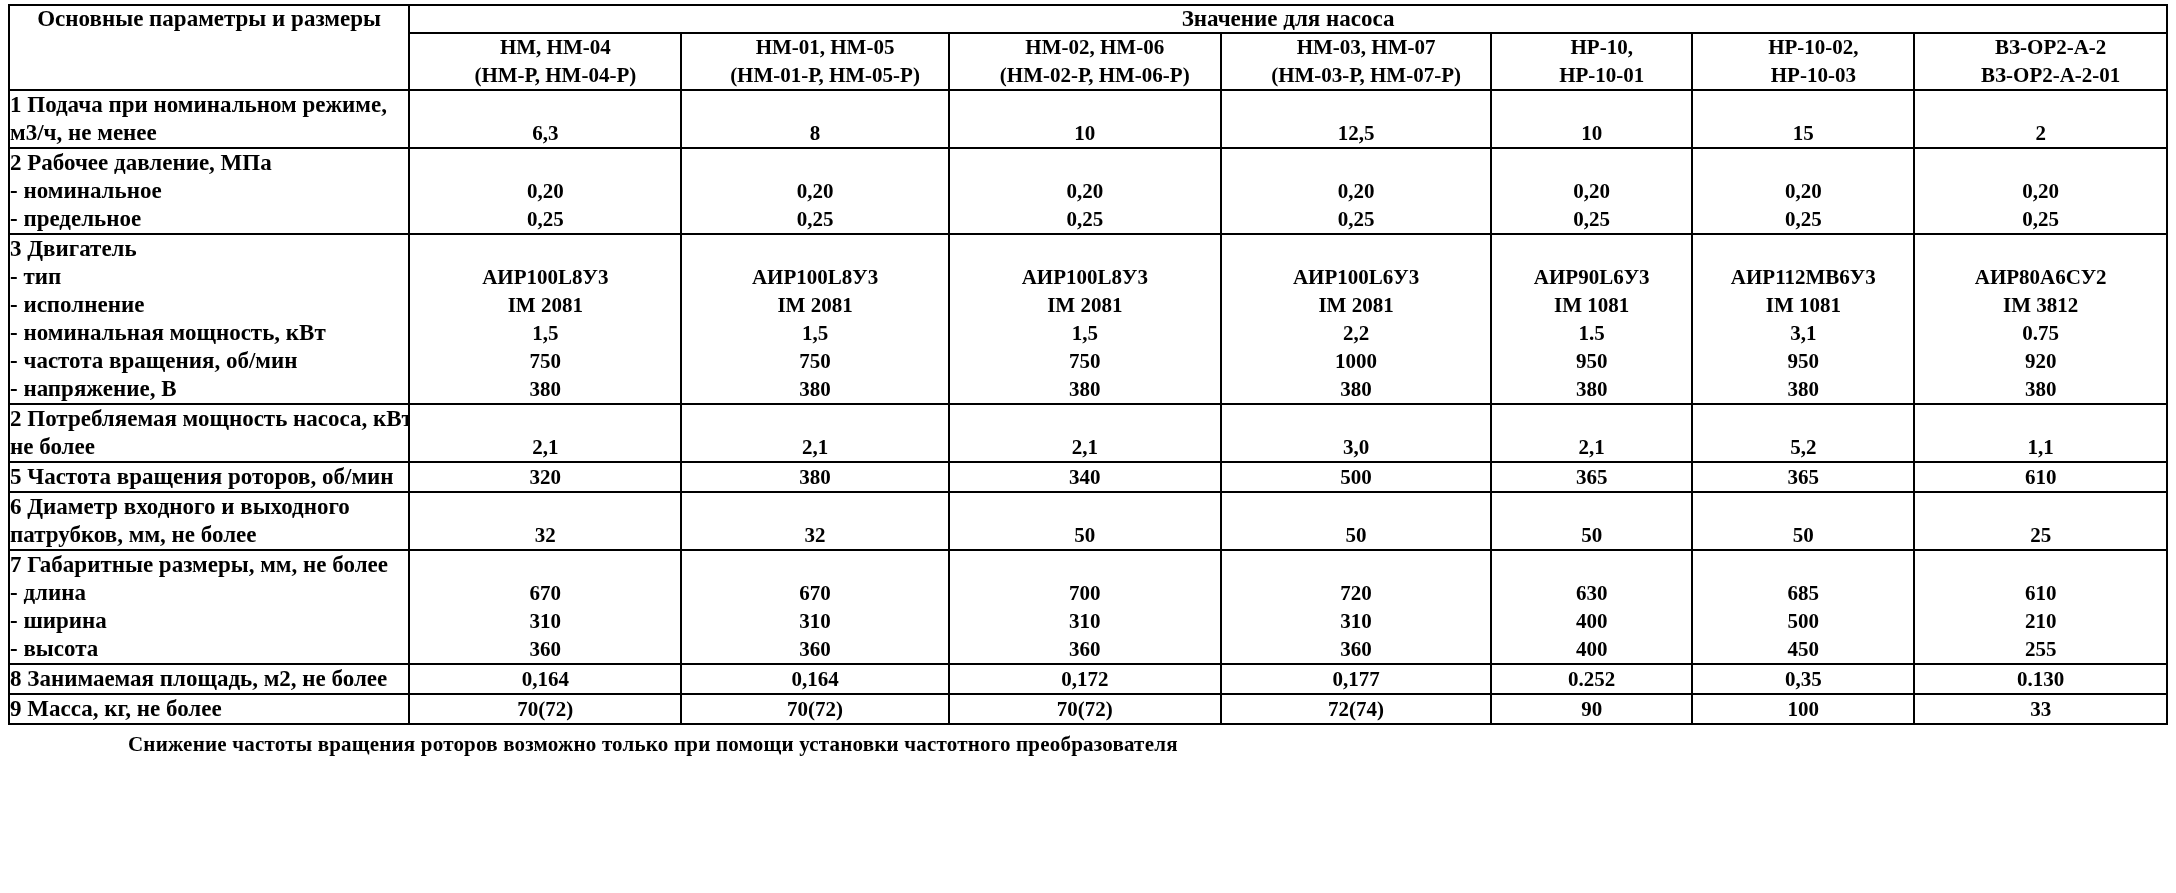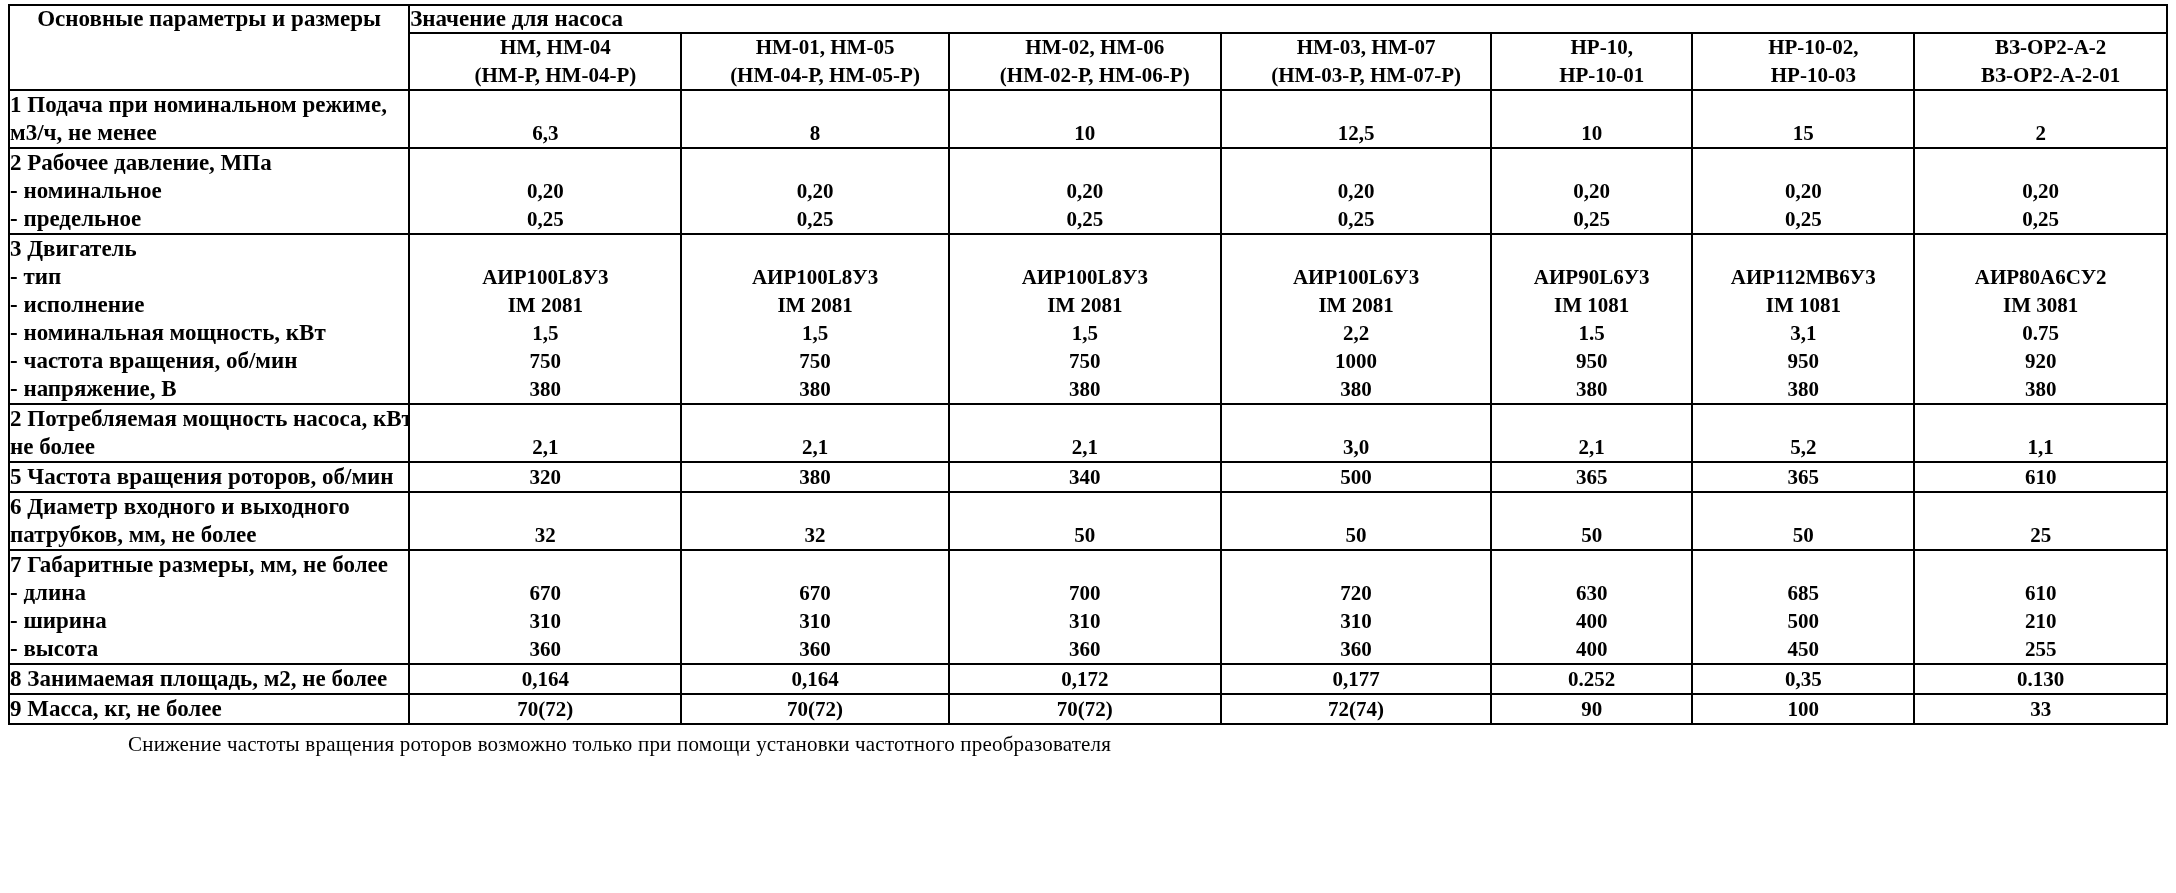--- a/index.html
+++ b/index.html
@@ -28,21 +28,21 @@
     font-size: 21px;
     font-weight: bold;
   }
   table.spec td, table.spec th {
     border: 2px solid #000000;
     padding: 0;
     vertical-align: top;
   }
   
   .hdr-group {
-    text-align: left;
+    text-align: center;
     font-size: 23px;
     font-weight: bold;
     padding: 6px 0 8px 0;
     vertical-align: middle;
   }
   .hdr-param {
     text-align: center;
     font-size: 23px;
     font-weight: bold;
     vertical-align: middle;
@@ -78,21 +78,21 @@
     height: 28px;
     line-height: 28px;
     white-space: nowrap;
     overflow: hidden;
   }
   .val-cell .ln.blank, .param-cell .ln.blank { color: transparent; }
 
   .footnote {
     margin-top: 6px;
     font-size: 21px;
-    font-weight: normal;
+    font-weight: bold;
     text-align: justify;
     padding: 0 10px 0 120px;
     line-height: 1.3;
     letter-spacing: 0.2px;
   }
 </style>
 </head>
 <body>
 
 <div class="page">
@@ -113,21 +113,21 @@
         <th class="hdr-param" rowspan="2">Основные параметры и размеры</th>
         <th class="hdr-group" colspan="7">Значение для насоса</th>
       </tr>
       <tr>
         <th class="hdr-col">
           <div>НМ,  НМ-04</div>
           <div>(НМ-Р,  НМ-04-Р)</div>
         </th>
         <th class="hdr-col">
           <div>НМ-01, НМ-05</div>
-          <div>(НМ-04-Р, НМ-05-Р)</div>
+          <div>(НМ-01-Р, НМ-05-Р)</div>
         </th>
         <th class="hdr-col">
           <div>НМ-02, НМ-06</div>
           <div>(НМ-02-Р, НМ-06-Р)</div>
         </th>
         <th class="hdr-col">
           <div>НМ-03, НМ-07</div>
           <div>(НМ-03-Р, НМ-07-Р)</div>
         </th>
         <th class="hdr-col">
@@ -277,21 +277,21 @@
           <div class="ln blank">.</div>
           <div class="ln">АИР112МВ6У3</div>
           <div class="ln">IM 1081</div>
           <div class="ln">3,1</div>
           <div class="ln">950</div>
           <div class="ln">380</div>
         </td>
         <td class="val-cell">
           <div class="ln blank">.</div>
           <div class="ln">АИР80А6СУ2</div>
-          <div class="ln">IM 3081</div>
+          <div class="ln">IM 3812</div>
           <div class="ln">0.75</div>
           <div class="ln">920</div>
           <div class="ln">380</div>
         </td>
       </tr>
 
       <tr>
         <td class="param-cell">
           <div class="ln">2 Потребляемая мощность насоса, кВт,</div>
           <div class="ln">не более</div>

